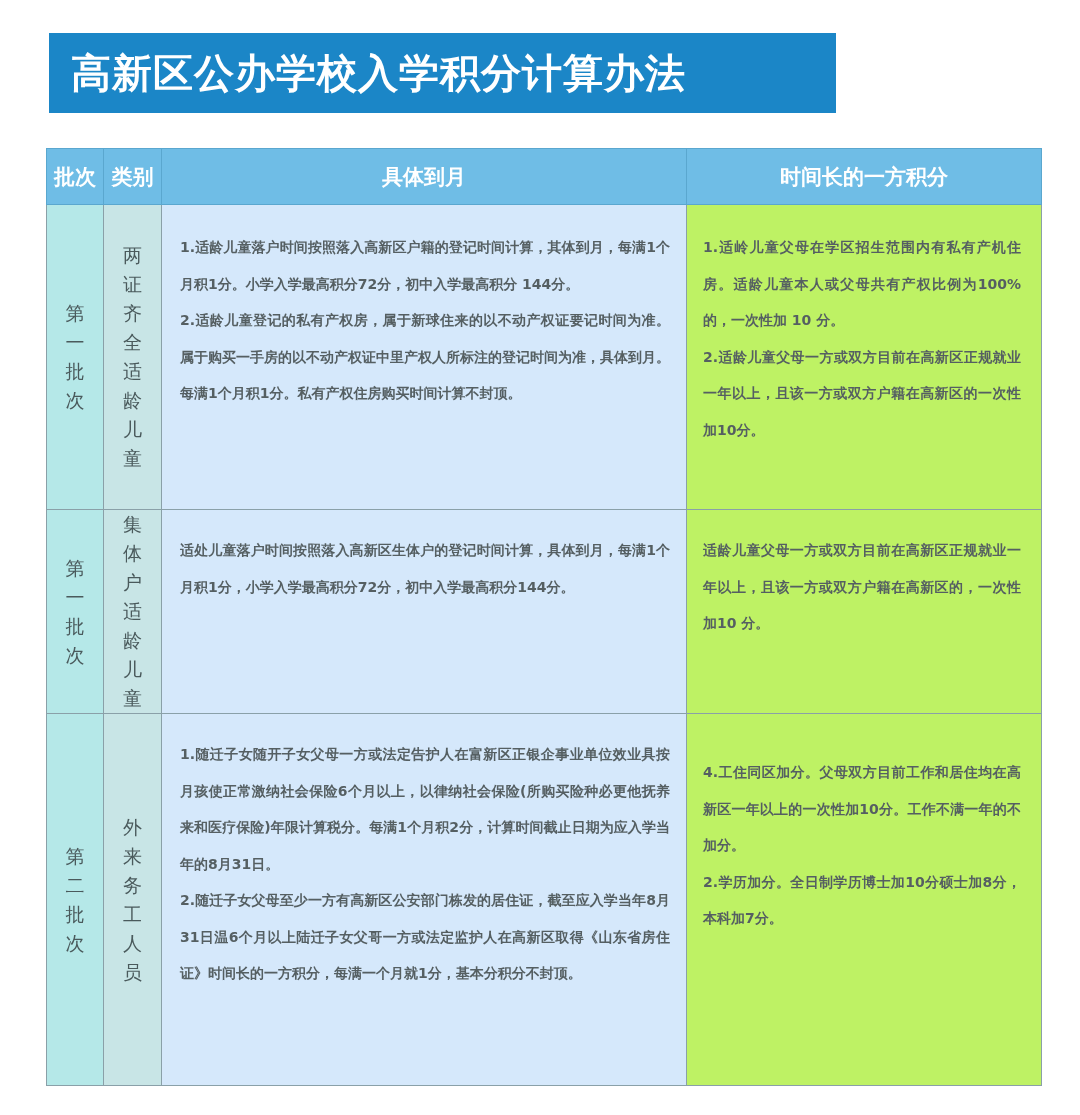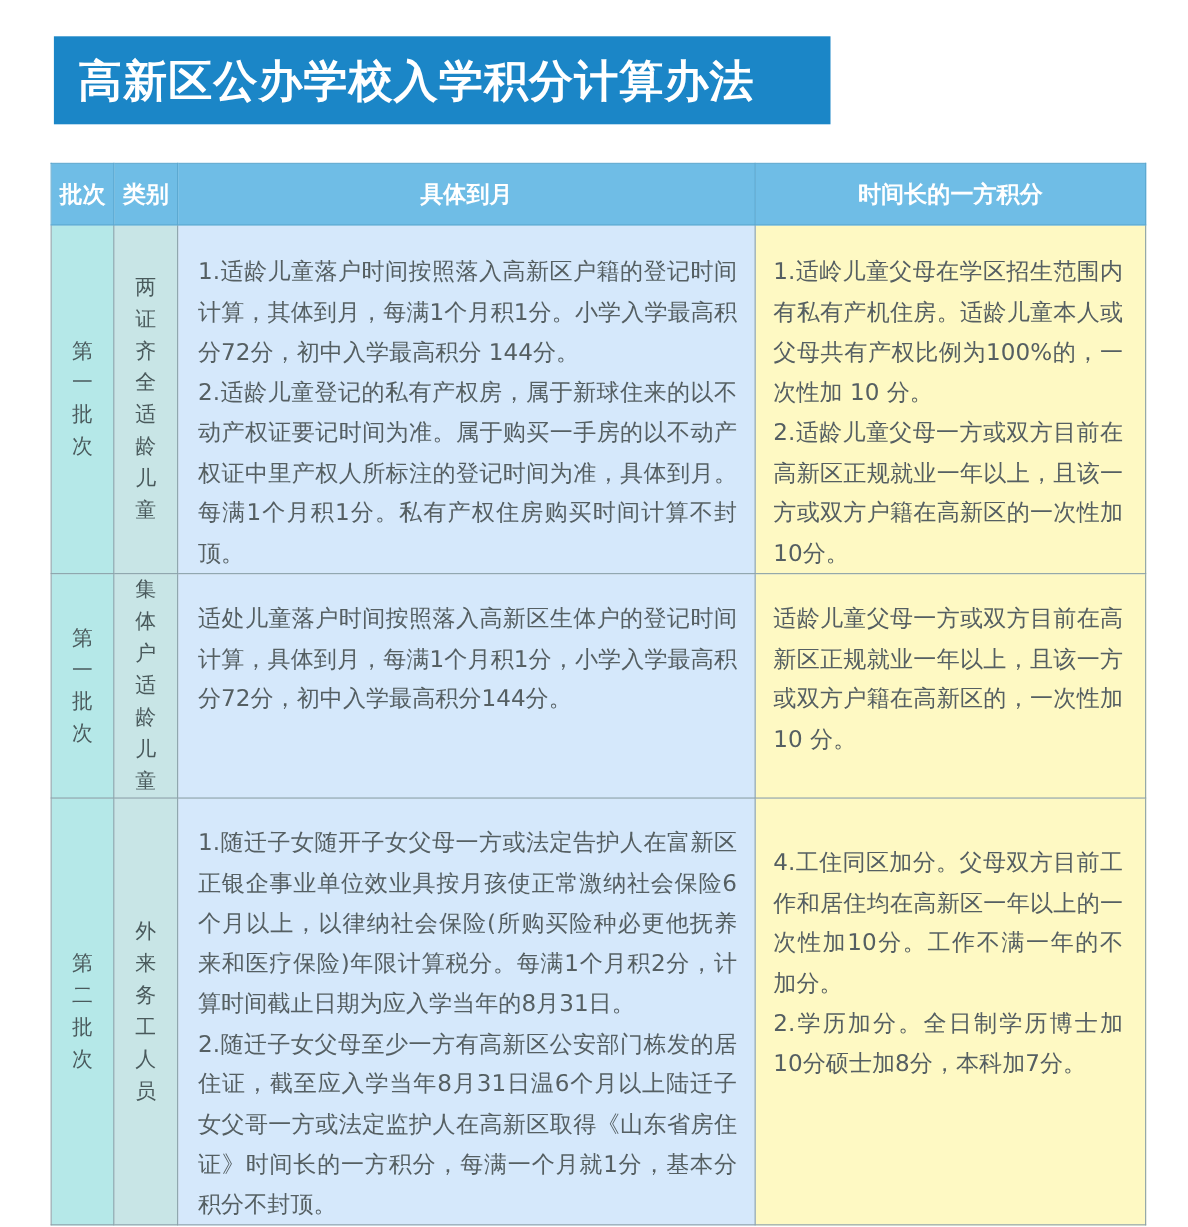--- a/index.html
+++ b/index.html
@@ -1,49 +1,50 @@
 <!DOCTYPE html>
 <html><head>
   <meta charset="utf-8">
   <style>
     html, body { margin:0; padding:0; }
     body {
       width:1080px; height:1115px; background:#ffffff; position:relative; overflow:hidden;
       font-family: "DejaVu Sans", "Liberation Sans", sans-serif;
     }
     .title-bar {
-      position:absolute; left:49px; top:33px; width:706px; height:80px;
+      position:absolute; left:49px; top:33px; width:787px; height:80px;
       background:#1b86c7; color:#ffffff;
       display:flex; align-items:center;
       box-sizing:border-box; padding-left:22px;
       font-size:40px; font-weight:bold; letter-spacing:1px;
     }
     .table {
       position:absolute; left:46px; top:148px; width:995px;
       border-collapse:collapse; table-layout:fixed;border-radius:15px;
     }
     .table th, .table td { border:1px solid #8aa0a8; padding:0; }
     .table th {
       background:#6fbde6; color:#ffffff; font-size:21px; font-weight:bold;
       height:55px; text-align:center; vertical-align:middle; border-color:#5aa7cf;
     }
     .c-batch { background:#b5e8e8; }
     .c-type { background:#c8e5e6; }
     .c-base { background:#d5e8fb; }
-    .c-bonus { background:#fef9c3; }
+    .c-bonus { background:#bef264; }
     .vert {
       color:#4a5a5c; font-size:19px; line-height:29px; text-align:center;
       display:flex; flex-direction:column; align-items:center; justify-content:center;
     }
     .vert span { display:block; }
     .batch-vert { line-height:29px; }
     .batch-vert span { margin:0; }
     td.txt {
-      color:#555f62; font-size:21px; line-height:36.5px; vertical-align:top;
+      color:#555f62; font-size:14px; line-height:36.5px; vertical-align:top;
       text-align:justify;
+      font-weight:bold;
     }
     td.c-base.txt { padding:24px 16px 0 18px; }
     td.c-bonus.txt { padding:24px 20px 0 16px; }
     .para { display:block; }
   </style>
 </head>
 <body>
 
 <div class="title-bar">高新区公办学校入学积分计算办法</div>
 

